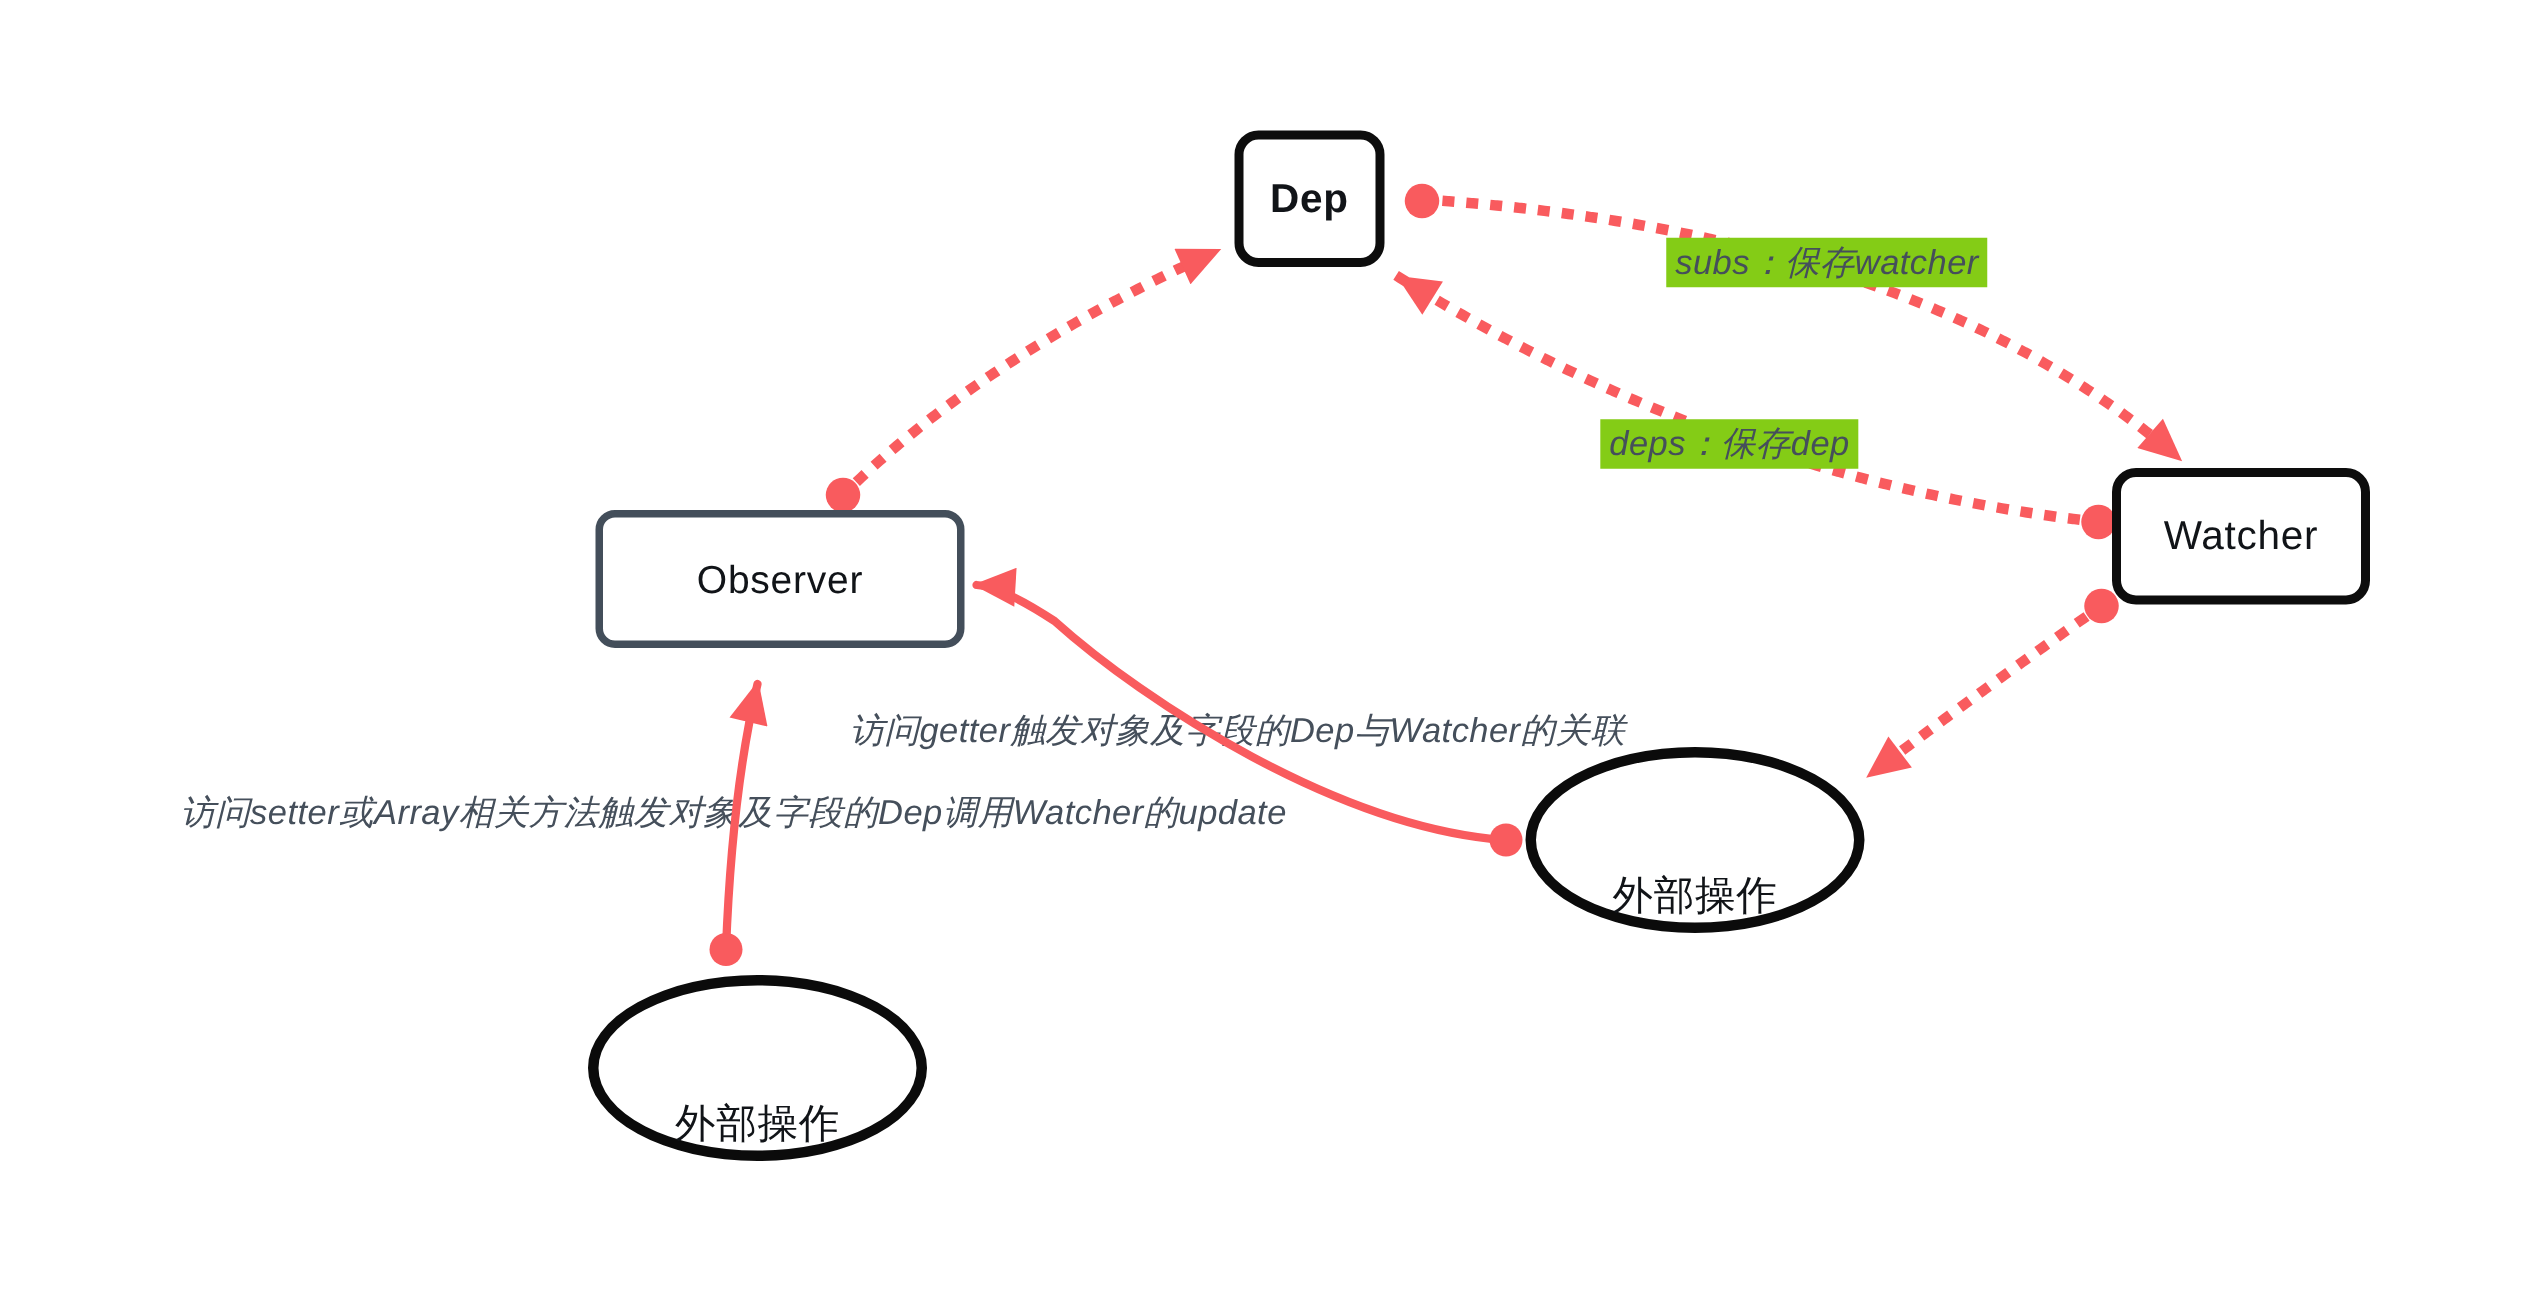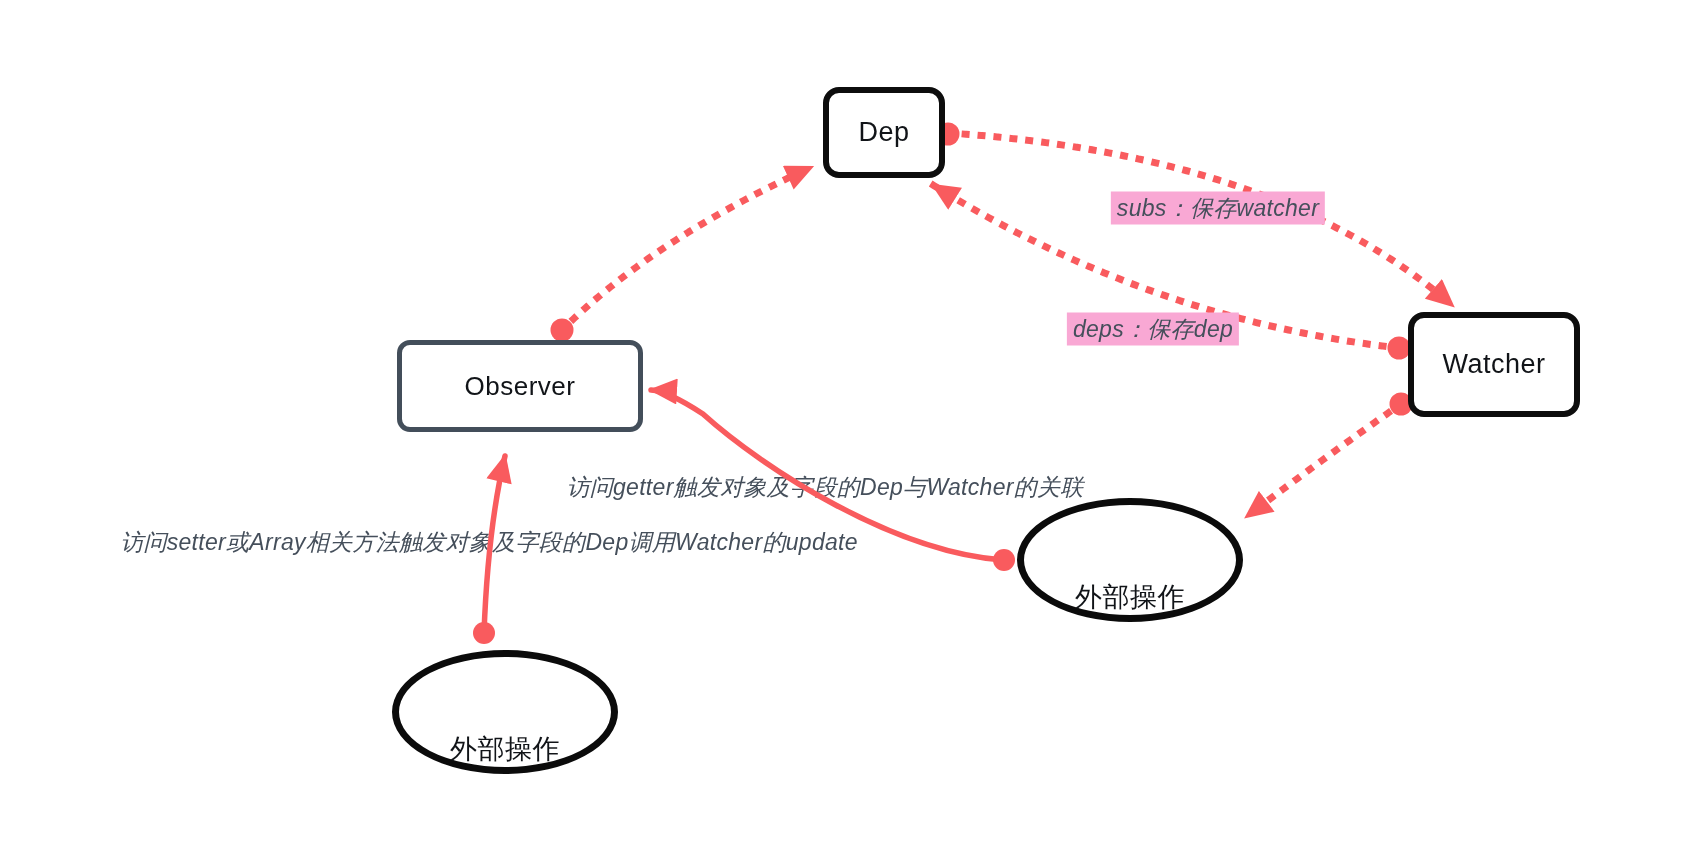--- a/index.html
+++ b/index.html
@@ -13,35 +13,35 @@
   svg.layer{position:absolute;left:0;top:0;width:1682px;height:862px;pointer-events:none;}
   .edge-dotted{fill:none;stroke:#F95B5E;stroke-width:7;stroke-dasharray:1 15;stroke-linecap:square;}
   .edge-solid{fill:none;stroke:#F95B5E;stroke-width:5.5;stroke-linecap:round;}
   .edge-dot{fill:#F95B5E;}
   .node{
     position:absolute;background:#ffffff;box-sizing:border-box;
     display:flex;align-items:center;justify-content:center;
     color:#111418;letter-spacing:.5px;
   }
   .rect{border:6px solid #0d0d0d;border-radius:16px;font-size:27px;}
-  #node-dep{left:823px;top:87px;width:122px;height:91px;}
-  #node-watcher{left:1408px;top:312px;width:172px;height:105px;}
+  #node-dep{left:823px;top:87px;width:100px;height:91px;font-weight:bold;}
+  #node-watcher{left:1408px;top:312px;width:172px;height:91px;}
   #node-observer{
     left:397px;top:340px;width:246px;height:92px;
     border:5px solid #434E5A;border-radius:13px;font-size:26px;
   }
   .ellipse{border:7px solid #0b0b0b;border-radius:50%;font-size:27px;align-items:flex-end;}
   #node-external-right{left:1017px;top:498px;width:226px;height:124px;}
   #node-external-left{left:392px;top:650px;width:226px;height:124px;}
   .elabel{
     position:absolute;transform:translate(-50%,-50%);
     font-style:italic;font-size:23px;color:#454F5B;
     white-space:nowrap;letter-spacing:.3px;
   }
-  .elabel.masked{background:#f9a8d4;padding:1px 6px;margin-top:33px;}
+  .elabel.masked{background:#84cc16;padding:1px 6px;}
   #label-dep{left:676px;top:243px;}
   #label-subs{left:1218px;top:175px;}
   #label-deps{left:1153px;top:296px;}
   #label-exporfn{left:1327px;top:465px;}
   #label-getter{left:825px;top:487px;}
   #label-setter{left:489px;top:542px;text-align:right;}
 </style>
 </head>
 <body>
 

